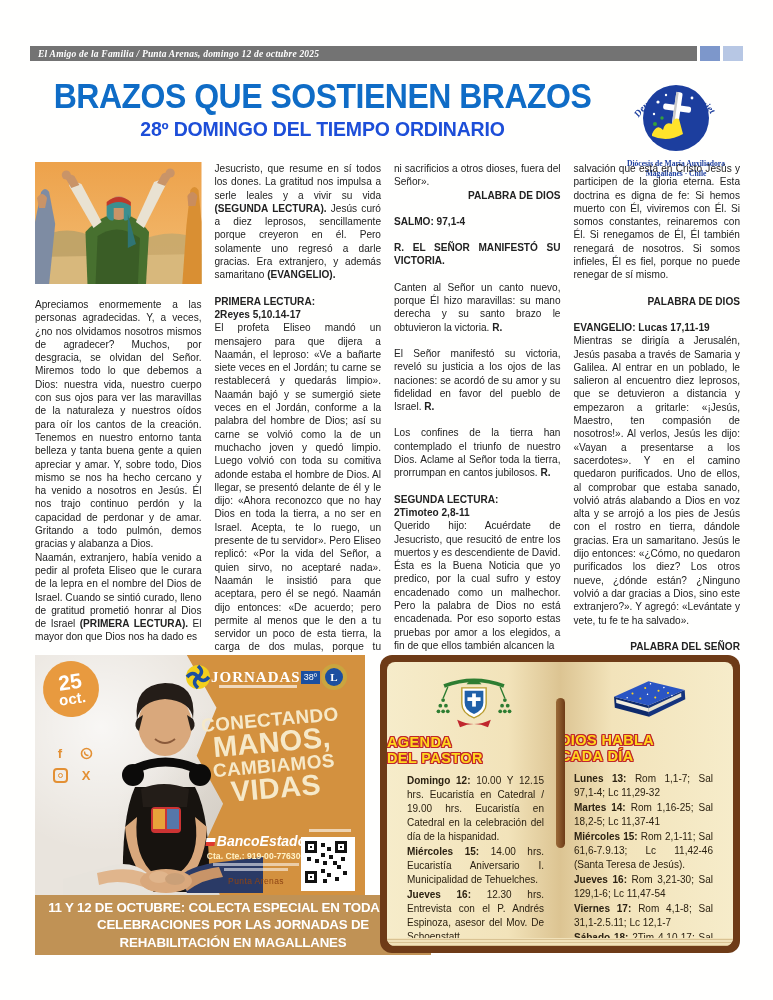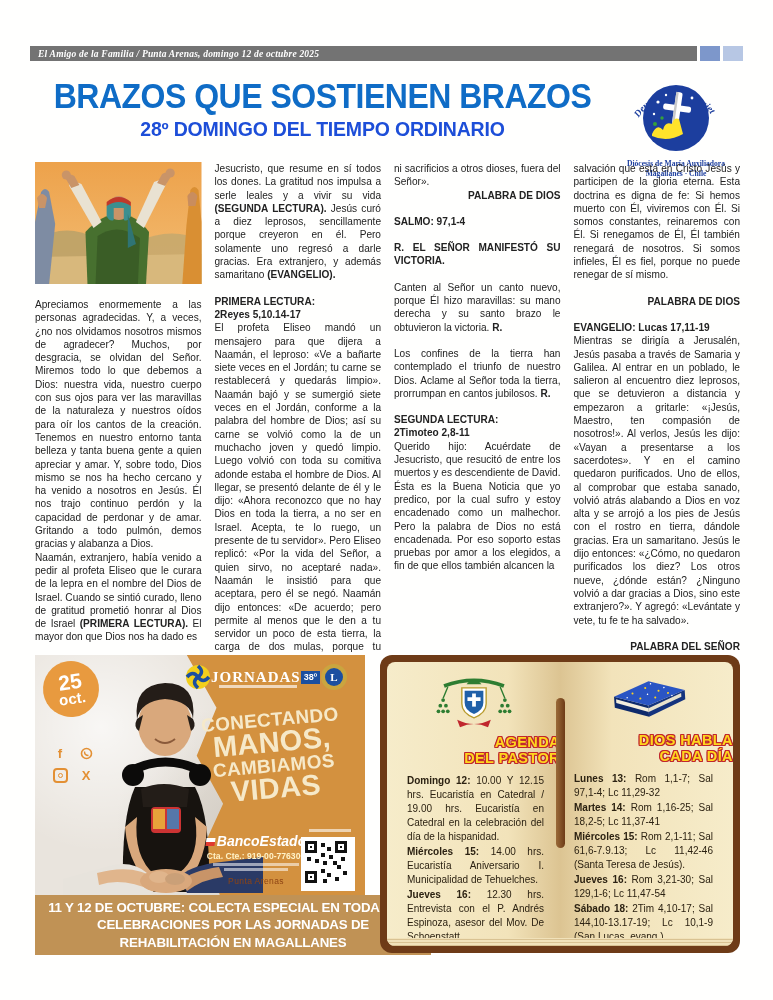--- a/index.html
+++ b/index.html
@@ -53,21 +53,21 @@
   .socials{position:absolute;left:16px;top:92px;width:44px;display:grid;
       grid-template-columns:1fr 1fr;gap:8px;justify-items:center;align-items:center;}
   .sic{color:#e39034;font-weight:800;font-size:13px;line-height:1;}
   .ig{width:11px;height:11px;border:2px solid #e39034;border-radius:4px;position:relative;}
   .ig::after{content:"";position:absolute;left:3px;top:3px;width:3px;height:3px;
       border:1.4px solid #e39034;border-radius:50%;}
   .jrow{position:absolute;left:150px;top:8px;width:176px;display:flex;align-items:center;gap:0;}
   .jname{color:#fff;font-family:"Liberation Serif",serif;font-weight:bold;font-size:15px;
       letter-spacing:1px;}
   .jsub{position:absolute;left:184px;top:30px;width:78px;height:3px;background:rgba(255,255,255,.65);}
-  .ed{background:#1b4fa0;color:#fff;font-weight:bold;font-size:9px;padding:2px 3px;line-height:1;}
+  .ed{background:#1b4fa0;color:#fff;font-weight:normal;font-size:9px;padding:2px 3px;line-height:1;}
   .headline{position:absolute;left:152px;top:56px;width:172px;text-align:center;
       transform:rotate(-5deg);color:#f6e9c9;font-weight:800;line-height:.95;letter-spacing:.3px;}
   .hl-s{font-size:19px;}
   .hl-b{font-size:29px;}
   .bankarea{position:absolute;left:166px;top:178px;width:110px;text-align:center;color:#fff;}
   .banklogo{font-size:14px;font-weight:bold;font-style:italic;color:#fff;}
   .flag{display:inline-block;width:9px;height:8px;background:linear-gradient(180deg,#fff 0 50%,#e03a2f 50% 100%);
       margin-right:2px;transform:skewX(-8deg);}
   .acct{font-size:8.6px;font-weight:bold;color:#fff3c8;margin-top:2px;}
   .tiny1,.tiny2{height:3px;background:rgba(255,255,255,.55);margin:2px auto 0;}
@@ -84,21 +84,21 @@
   .book{position:absolute;left:380px;top:655px;width:360px;height:298px;background:#6e3b17;
       border-radius:12px;padding:7px;box-sizing:border-box;}
   .pages{position:relative;width:100%;height:100%;display:flex;}
   .pg{flex:1;position:relative;overflow:hidden;}
   .pg-l{background:linear-gradient(90deg,#f6ecca 0%,#f2e3ba 70%,#dcc492 100%);border-radius:8px 0 0 8px;}
   .pg-r{background:linear-gradient(270deg,#f6ecca 0%,#f2e3ba 70%,#dcc492 100%);border-radius:0 8px 8px 0;}
   .pg::after{content:"";position:absolute;left:0;right:0;bottom:0;height:8px;
       background:repeating-linear-gradient(0deg,#d9c292 0 1px,#f1e2ba 1px 3px);}
   .strap{position:absolute;left:50%;top:36px;width:9px;height:150px;margin-left:-4.5px;
       background:linear-gradient(90deg,#9a6a38,#6e3b17);border-radius:5px;z-index:3;}
-  .bktitle{text-align:right;font-weight:800;font-size:14.5px;line-height:1.1;color:#ffd61e;
+  .bktitle{text-align:left;font-weight:800;font-size:14.5px;line-height:1.1;color:#ffd61e;
       letter-spacing:.4px;margin:5px 0 7px;
       text-shadow:1px 1px 0 #c0272d,-1px 1px 0 #c0272d,1px -1px 0 #c0272d,-1px -1px 0 #c0272d,1px 0 0 #c0272d,-1px 0 0 #c0272d,0 1px 0 #c0272d,0 -1px 0 #c0272d;}
   .bklist{font-size:10px;line-height:14px;color:#2c2212;text-align:justify;}
   .pg-l .bklist{padding:0 16px 0 20px;}
   .pg-r .bklist{padding:0 20px 0 14px;}
   .bklist p{margin:0 0 1px;}
   .bklist b{font-weight:800;}
   .pgart{display:block;margin:10px auto 0;}
 </style>
 </head>
@@ -186,20 +186,21 @@
       <p class="h">2Reyes 5,10.14-17</p>
       <p>El profeta Eliseo mandó un mensajero para que dijera a Naamán, el leproso: «Ve a bañarte siete veces en el Jordán; tu carne se restablecerá y quedarás limpio». Naamán bajó y se sumergió siete veces en el Jordán, conforme a la palabra del hombre de Dios; así su carne se volvió como la de un muchacho joven y quedó limpio. Luego volvió con toda su comitiva adonde estaba el hombre de Dios. Al llegar, se presentó delante de él y le dijo: «Ahora reconozco que no hay Dios en toda la tierra, a no ser en Israel. Acepta, te lo ruego, un presente de tu servidor». Pero Eliseo replicó: «Por la vida del Señor, a quien sirvo, no aceptaré nada». Naamán le insistió para que aceptara, pero él se negó. Naamán dijo entonces: «De acuerdo; pero permite al menos que le den a tu servidor un poco de esta tierra, la carga de dos mulas, porque tu servidor no ofrecerá holocaustos</p>
     </div>
 
     <div>
       <p>ni sacrificios a otros dioses, fuera del Señor».</p>
       <p class="ralign">PALABRA DE DIOS</p>
       <p class="h gap">SALMO: 97,1-4</p>
       <p class="h gap">R. EL SEÑOR MANIFESTÓ SU VICTORIA.</p>
       <p class="gap"><span>Canten al Señor un canto nuevo, porque Él hizo maravillas: su mano derecha y su santo brazo le obtuvieron la victoria. </span><span class="bold">R.</span></p>
+      <p class="gap"><span>El Señor manifestó su victoria, reveló su justicia a los ojos de las naciones: se acordó de su amor y su fidelidad en favor del pueblo de Israel. </span><span class="bold">R.</span></p>
       <p class="gap"><span>Los confines de la tierra han contemplado el triunfo de nuestro Dios. Aclame al Señor toda la tierra, prorrumpan en cantos jubilosos. </span><span class="bold">R.</span></p>
       <p class="h gap">SEGUNDA LECTURA:</p>
       <p class="h">2Timoteo 2,8-11</p>
       <p>Querido hijo: Acuérdate de Jesucristo, que resucitó de entre los muertos y es descendiente de David. Ésta es la Buena Noticia que yo predico, por la cual sufro y estoy encadenado como un malhechor. Pero la palabra de Dios no está encadenada. Por eso soporto estas pruebas por amor a los elegidos, a fin de que ellos también alcancen la</p>
     </div>
 
     <div>
       <p>salvación que está en Cristo Jesús y participen de la gloria eterna. Esta doctrina es digna de fe: Si hemos muerto con Él, viviremos con Él. Si somos constantes, reinaremos con Él. Si renegamos de Él, Él también renegará de nosotros. Si somos infieles, Él es fiel, porque no puede renegar de sí mismo.</p>
       <p class="ralign gap">PALABRA DE DIOS</p>
       <p class="h gap">EVANGELIO: Lucas 17,11-19</p>
@@ -394,19 +395,20 @@
         </svg>
         <div class="bktitle">
           <div>DIOS HABLA</div>
           <div>CADA DÍA</div>
         </div>
         <div class="bklist">
           <p><b>Lunes 13:</b> <span>Rom 1,1-7; Sal 97,1-4; Lc 11,29-32</span></p>
           <p><b>Martes 14:</b> <span>Rom 1,16-25; Sal 18,2-5; Lc 11,37-41</span></p>
           <p><b>Miércoles 15:</b> <span>Rom 2,1-11; Sal 61,6-7.9.13; Lc 11,42-46 (Santa Teresa de Jesús).</span></p>
           <p><b>Jueves 16:</b> <span>Rom 3,21-30; Sal 129,1-6; Lc 11,47-54</span></p>
+          <p><b>Viernes 17:</b> <span>Rom 4,1-8; Sal 31,1-2.5.11; Lc 12,1-7</span></p>
           <p><b>Sábado 18:</b> <span>2Tim 4,10-17; Sal 144,10-13.17-19; Lc 10,1-9 (San Lucas, evang.).</span></p>
         </div>
       </div>
     </div>
   </div>
 
 </div>
 
 </body></html>

